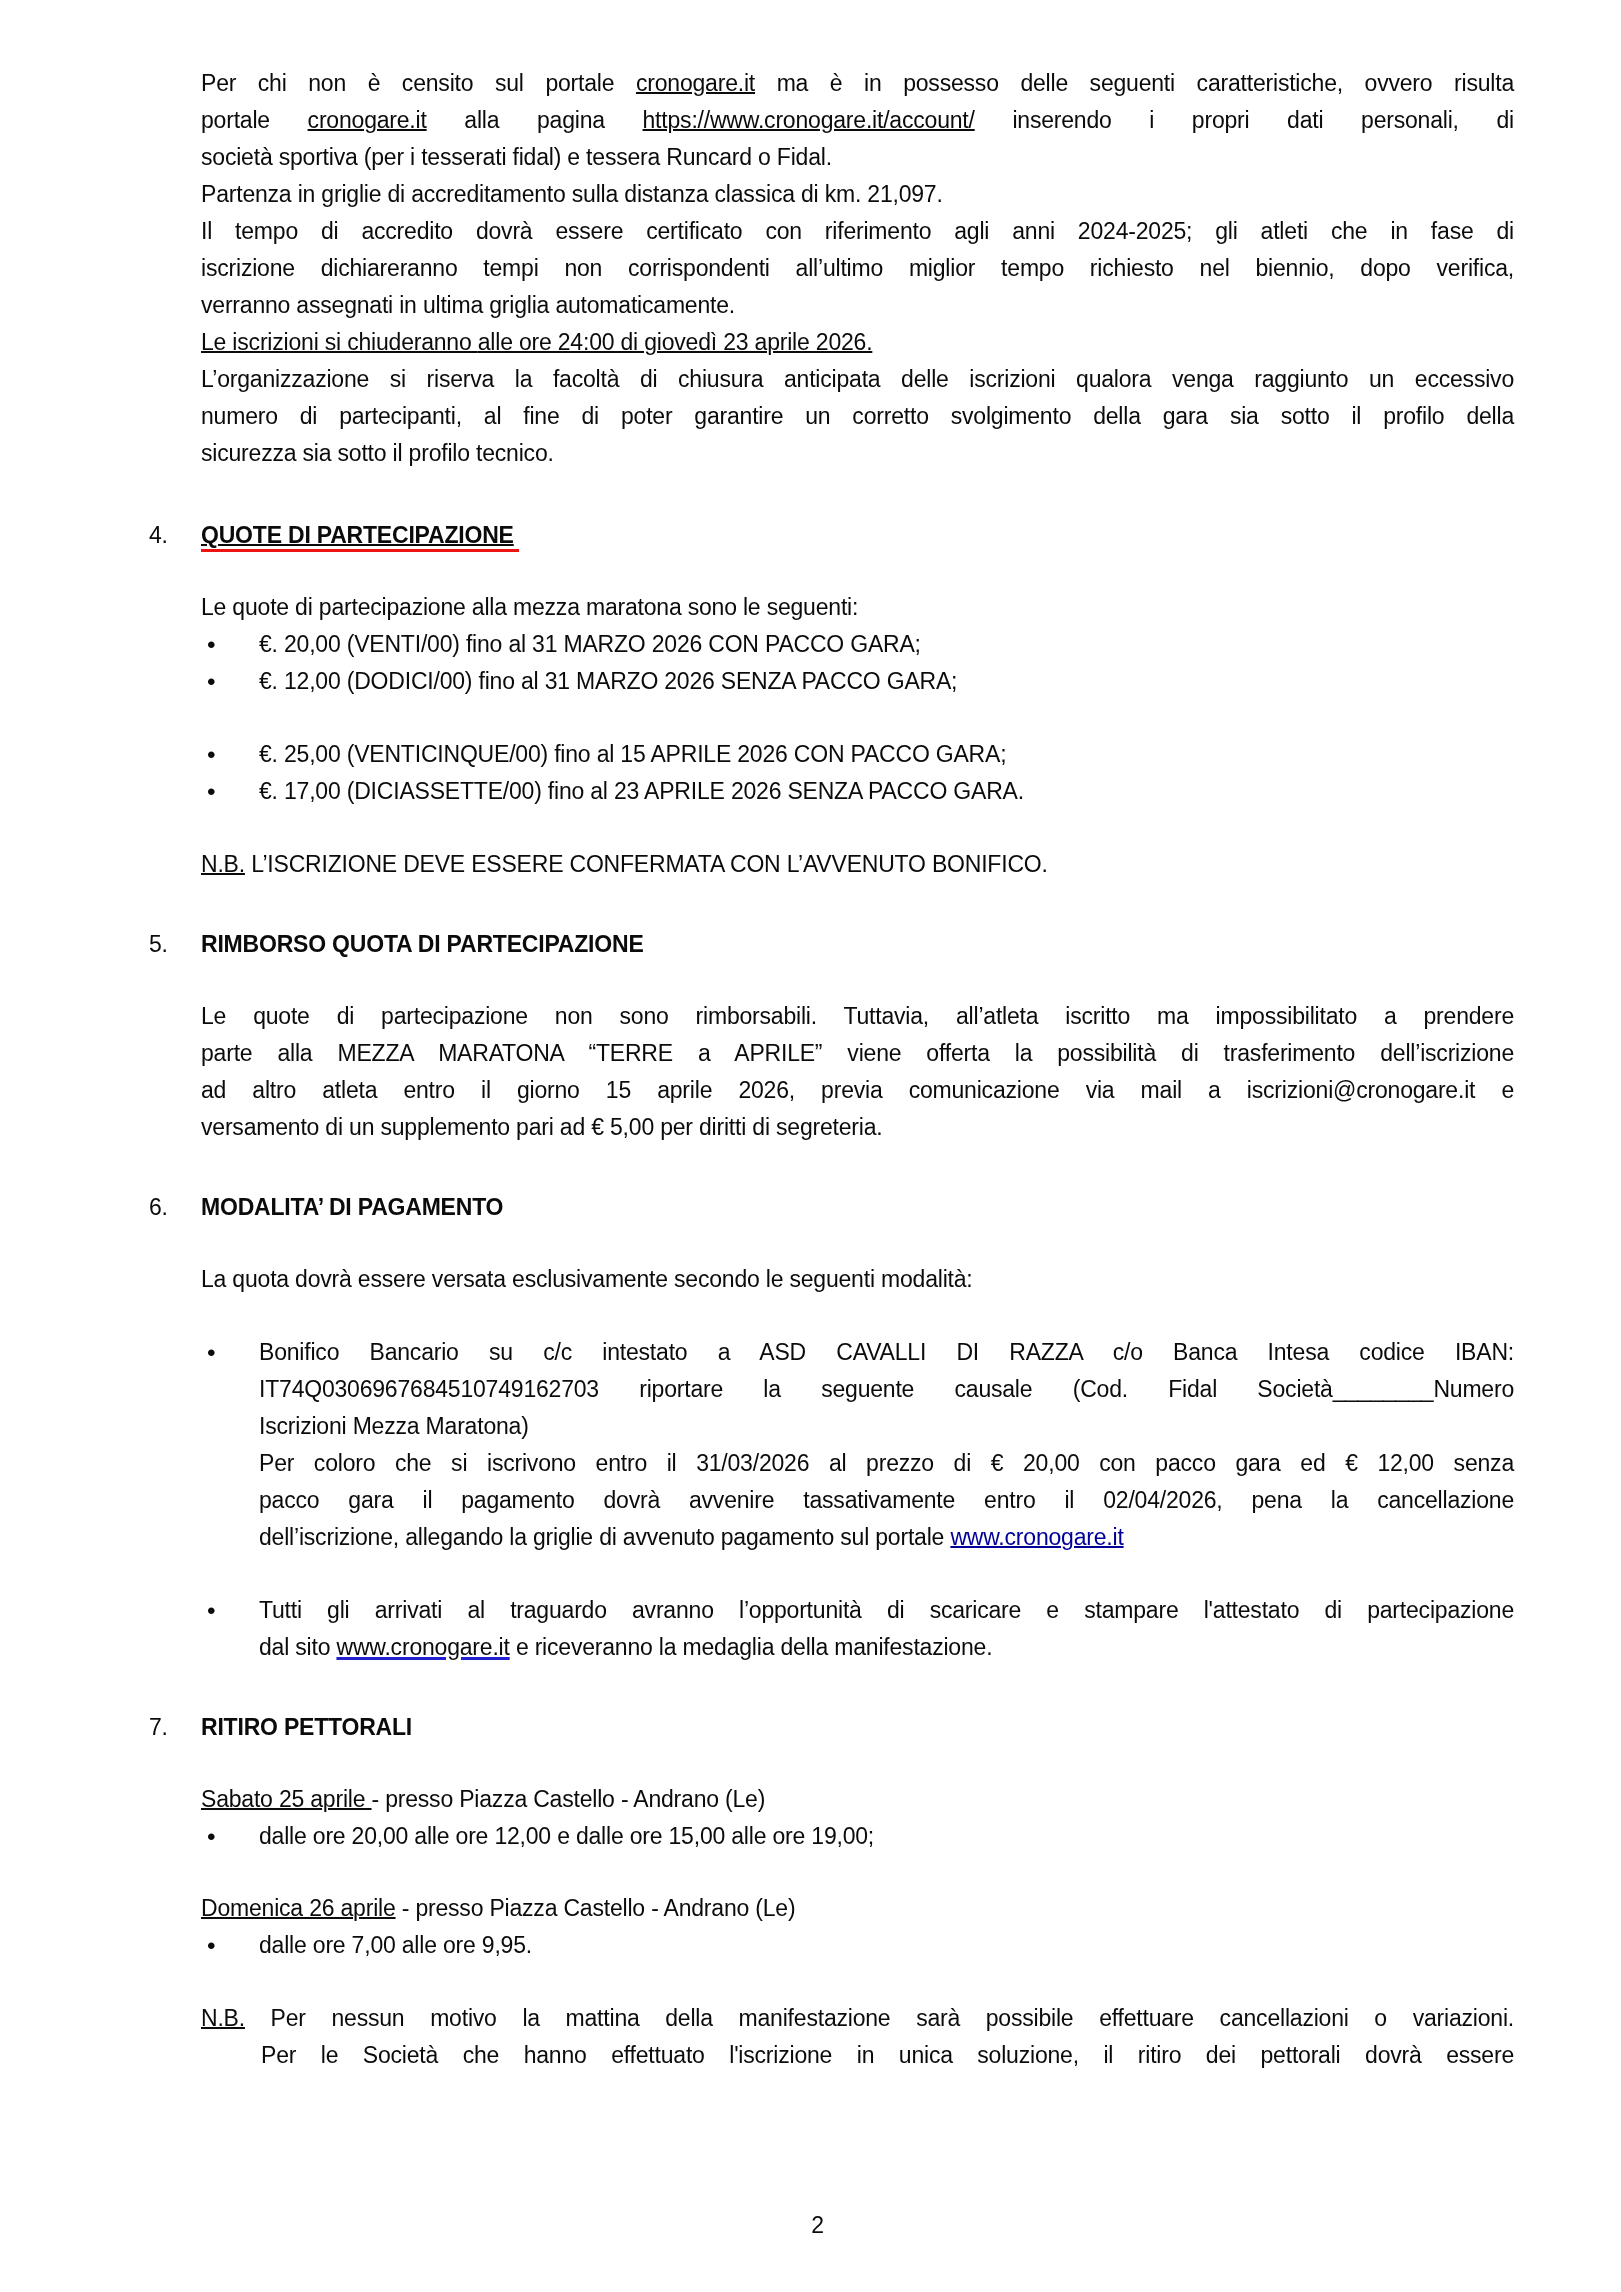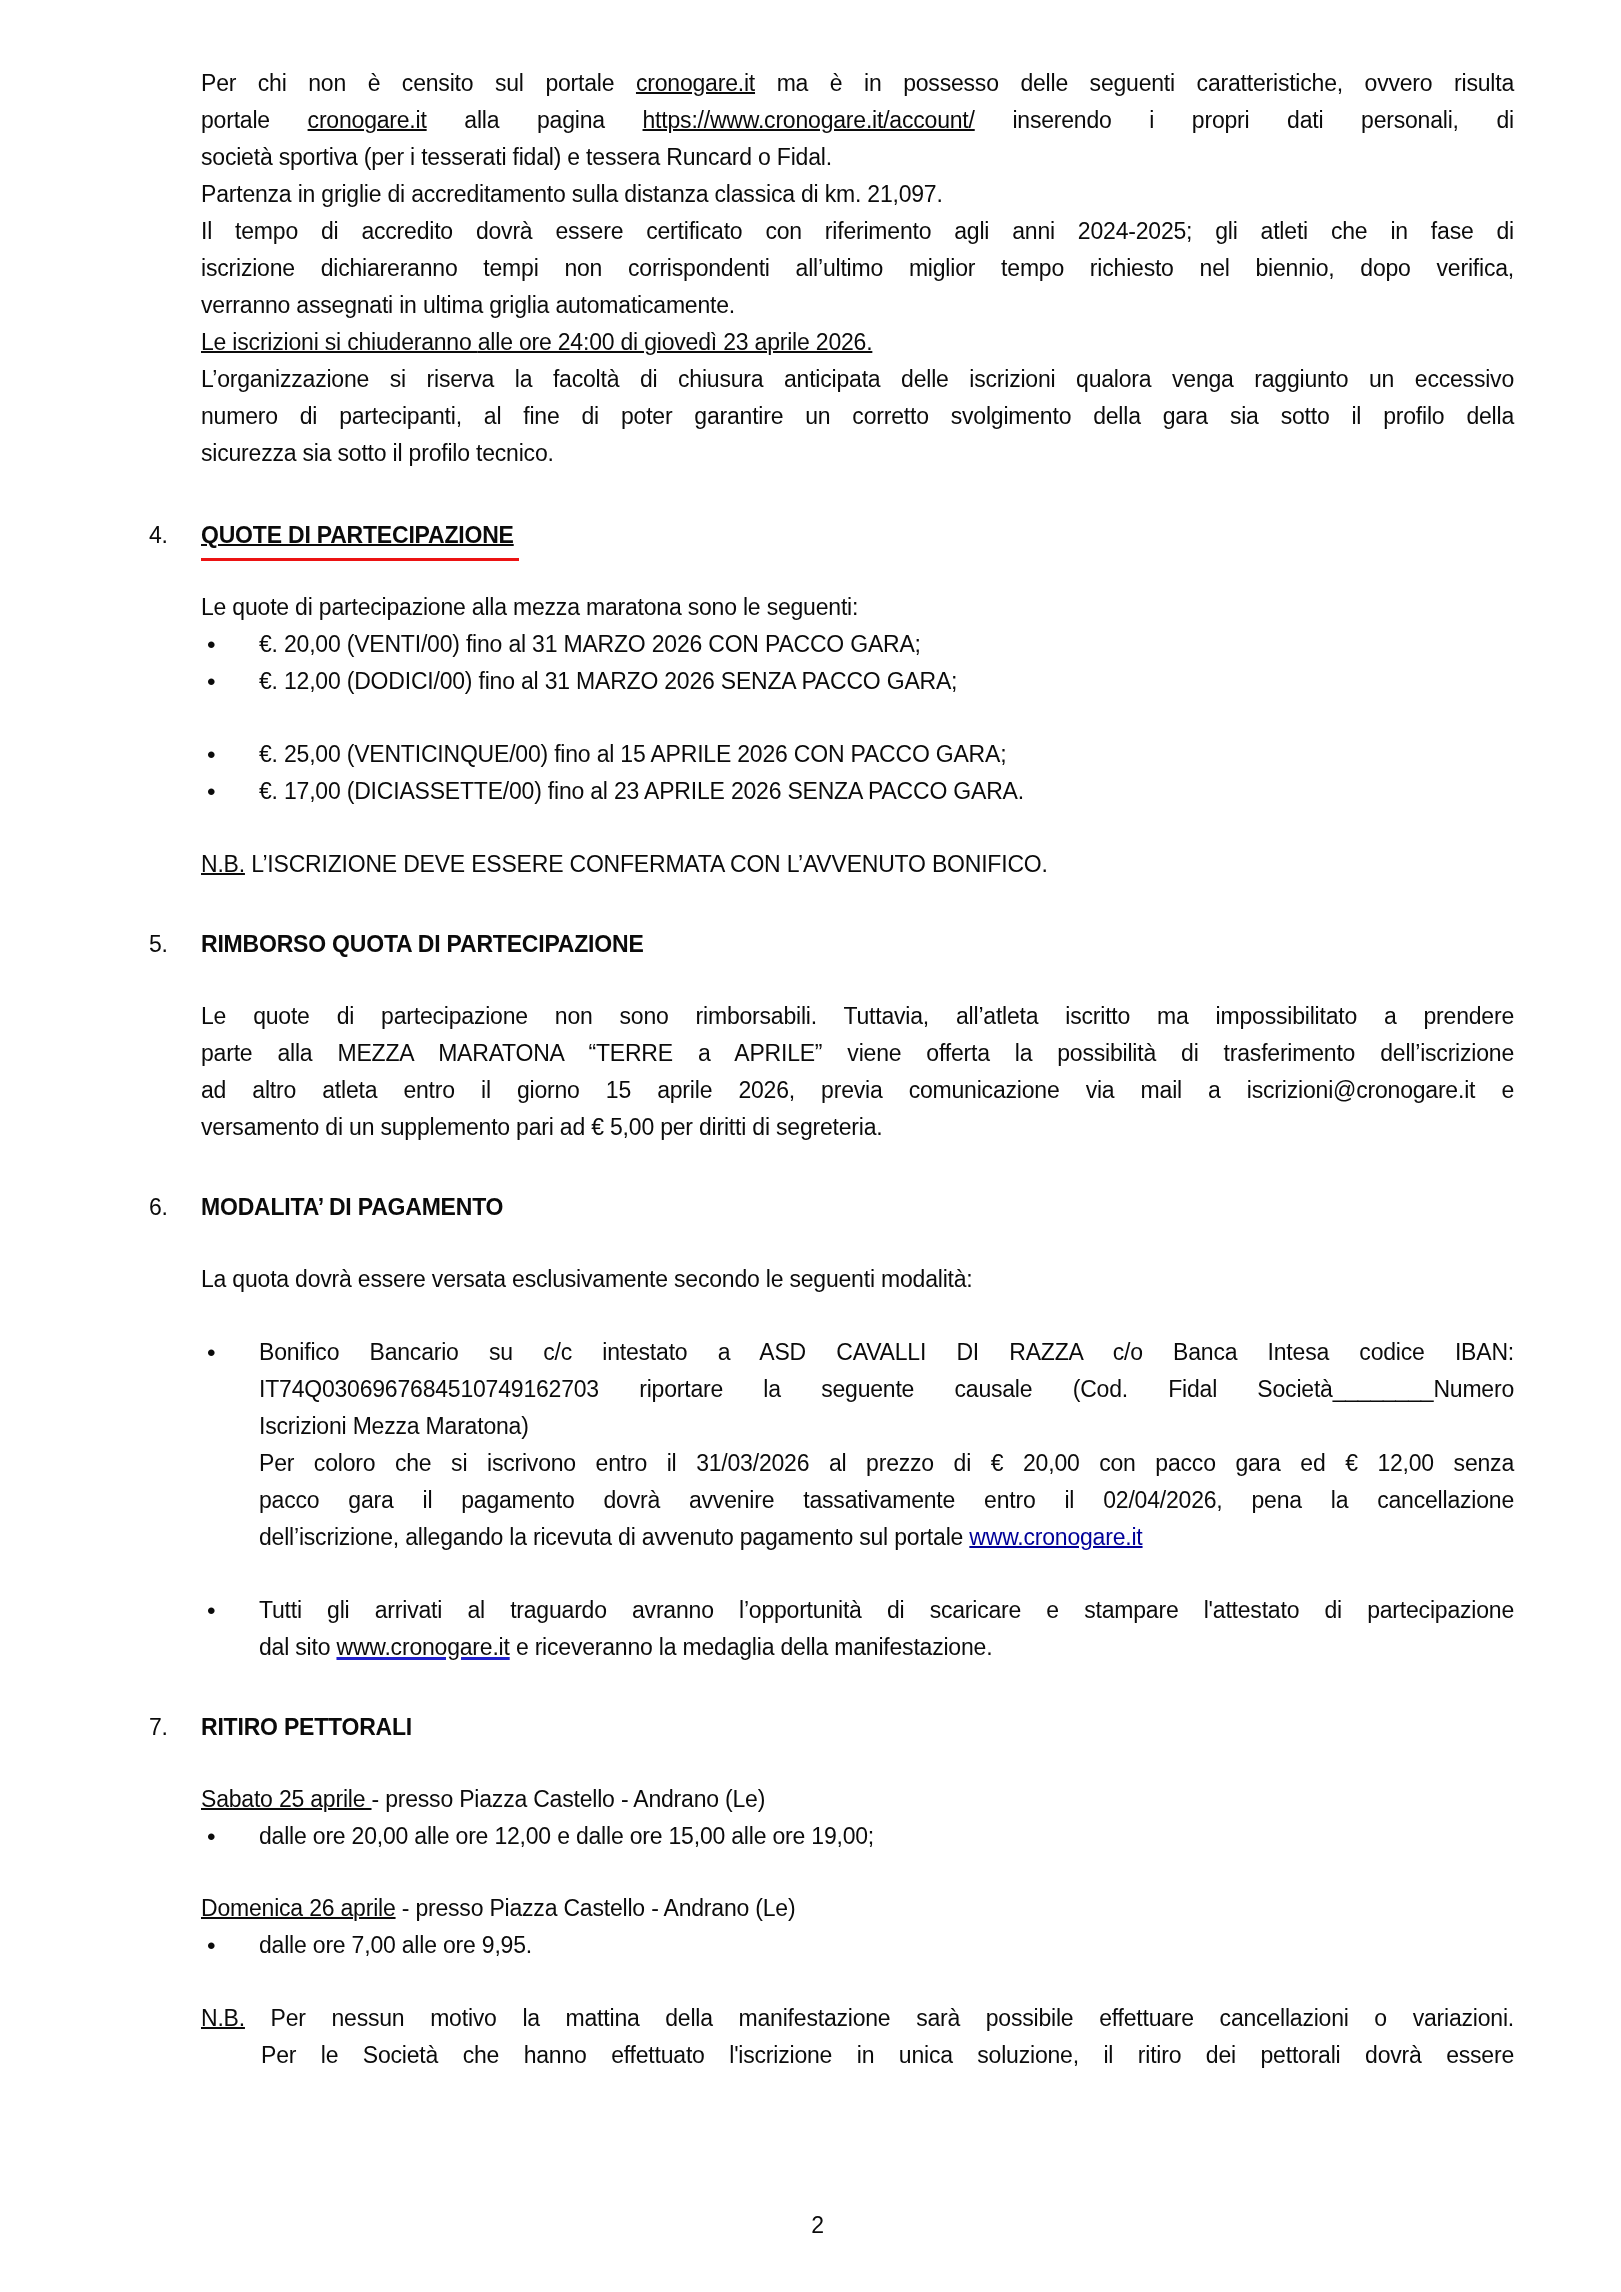--- a/index.html
+++ b/index.html
@@ -28,21 +28,21 @@
   .ublue { text-decoration: underline; text-decoration-color: #2121cd; text-decoration-thickness: 2.5px; }
   .navy { color: #000099; }
 
   
   .t-heading { margin-left: -52px; font-weight: 700; line-height: 37px; }
   .h-num { display: inline-block; width: 52px; font-weight: 400; }
   .h-text.redline {
     text-decoration: underline;
     text-decoration-thickness: 2px;
     border-bottom: 3.9px solid #ec1313;
-    padding-bottom: 10px;
+    padding-bottom: 1px;
     padding-right: 4.9px;
   }
 
   
   .item { position: relative; padding-left: 58px; }
   .mk { position: absolute; left: 5.9px; top: 0; line-height: 37px; font-size: 24.5px; }
 
   
   .b-h4 { margin-top: 45px; }
   .b-quote-intro { margin-top: 35px; }
@@ -120,21 +120,21 @@
       <div class="blk t-para b-pagamento-intro">
         <div class="ln"><span class="">La quota dovrà essere versata </span><span class="bb">esclusivamente</span><span class=""> secondo le seguenti modalità:</span></div>
       </div>
       <div class="blk t-bullets b-pagamento-bullets">
         <div class="item">
           <div class="ln j"><span class="mk">•</span><span class="bb">Bonifico Bancario</span><span class=""> su c/c intestato a ASD CAVALLI DI RAZZA c/o </span><span class="bb">Banca Intesa</span><span class=""> codice IBAN:</span></div>
           <div class="ln j"><span class="bb">IT74Q0306967684510749162703</span><span class=""> riportare la seguente causale (</span><span class="bb">Cod. Fidal Società________Numero</span></div>
           <div class="ln"><span class="bb">Iscrizioni Mezza Maratona)</span></div>
           <div class="ln j"><span class="">Per coloro che si iscrivono entro il 31/03/2026 al prezzo di € 20,00 con pacco gara ed € 12,00 senza</span></div>
           <div class="ln j"><span class="">pacco gara il pagamento dovrà avvenire </span><span class="bb">tassativamente entro il 02/04/2026</span><span class="">, pena la cancellazione</span></div>
-          <div class="ln"><span class="">dell’iscrizione,  allegando la ricevuta di avvenuto pagamento sul portale  </span><span class="bb uu navy">www.cronogare.it</span></div>
+          <div class="ln"><span class="">dell’iscrizione,  allegando la griglie di avvenuto pagamento sul portale  </span><span class="bb uu navy">www.cronogare.it</span></div>
         </div>
         <div class="item">
           <div class="ln j"><span class="mk">•</span><span class="bb">Tutti</span><span class=""> gli arrivati al traguardo avranno l’opportunità di scaricare e stampare l'attestato di partecipazione</span></div>
           <div class="ln"><span class="">dal sito </span><span class="ublue">www.cronogare.it</span><span class=""> e riceveranno la </span><span class="bb">medaglia della manifestazione.</span></div>
         </div>
       </div>
       <div class="blk t-heading b-h7"><span class="h-num">7.</span><span class="h-text">RITIRO PETTORALI</span></div>
       <div class="blk t-para b-sabato">
         <div class="ln"><span class="bb uu">Sabato 25 aprile </span><span class="bb">- presso Piazza Castello - Andrano (Le)</span></div>
       </div>

